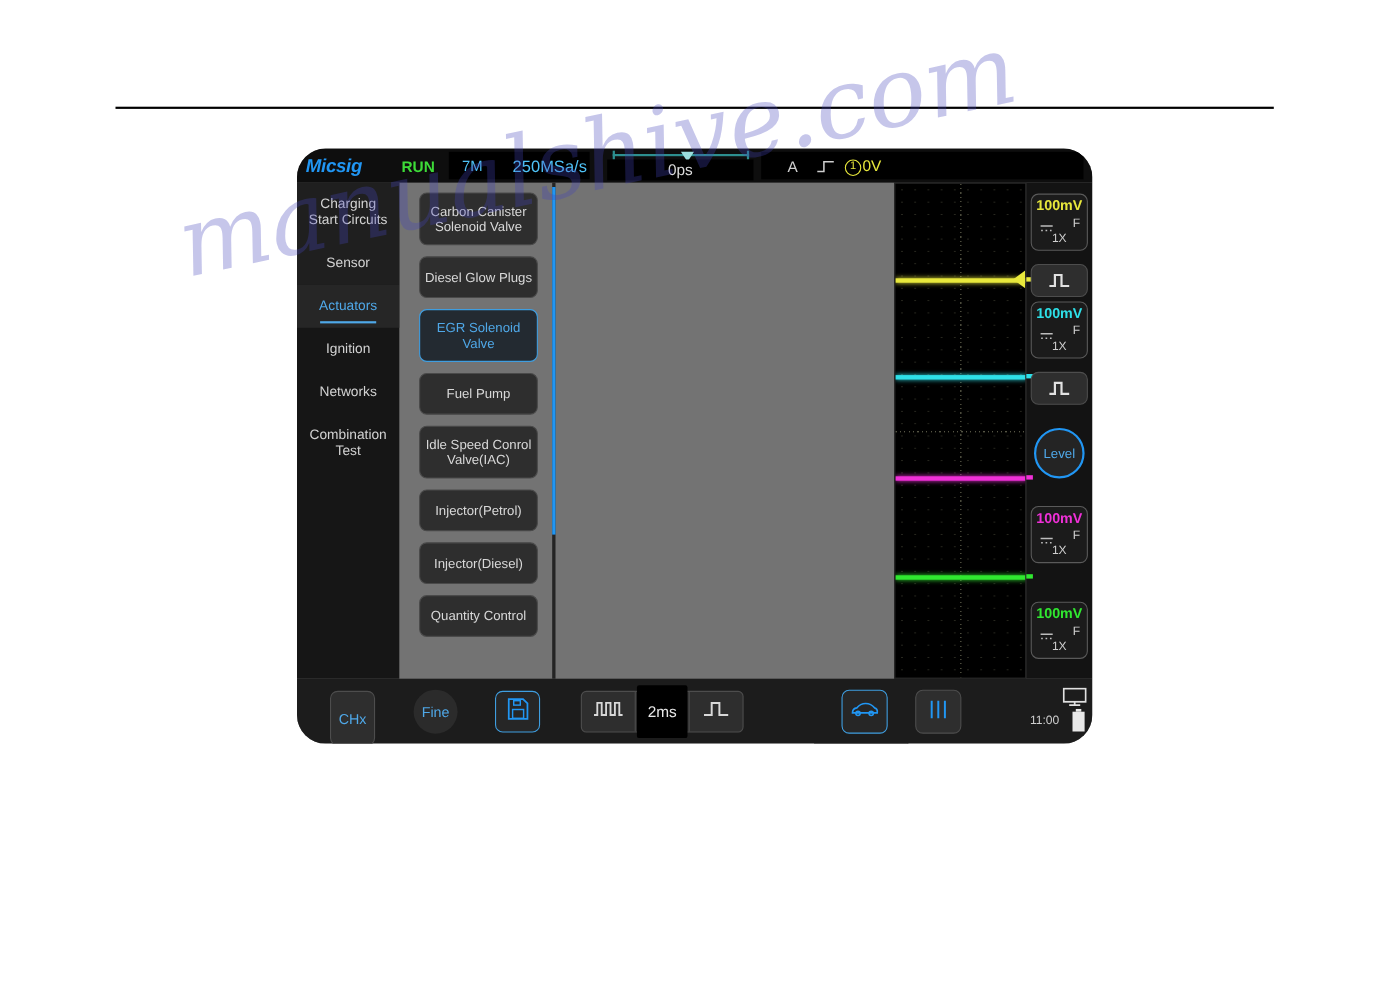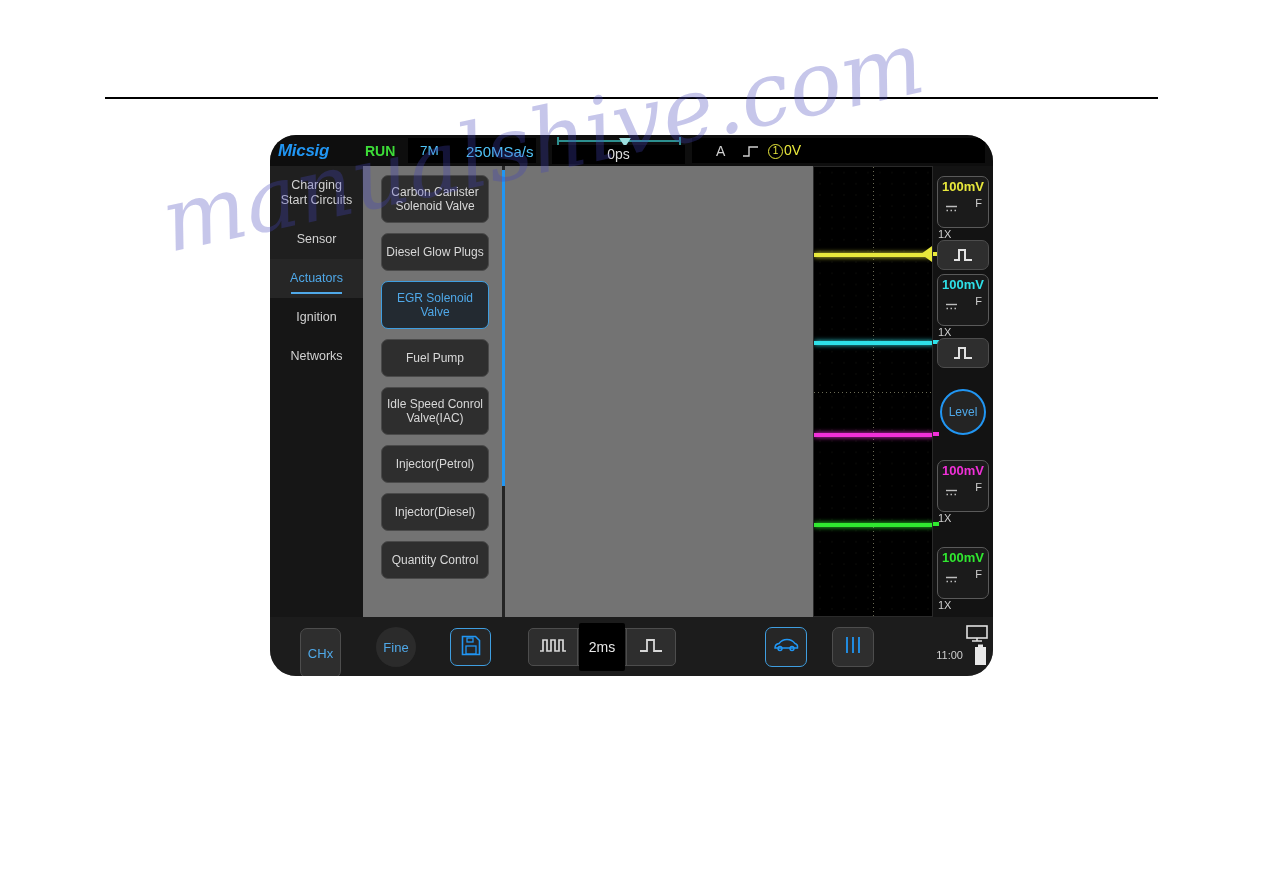--- a/index.html
+++ b/index.html
@@ -94,21 +94,21 @@
               border-right:11px solid #e8e83c;}
 
   
   .rail{position:absolute;left:663px;top:0;width:60px;height:451px;background:#131313;}
   .chbadge{position:absolute;left:4px;width:52px;height:52px;background:#1b1b1b;
            border:1px solid #5a5a5a;border-radius:7px;box-sizing:border-box;}
   .chbadge .v{position:absolute;left:0;top:2px;width:50px;text-align:center;
               font-size:13px;font-weight:bold;}
   .chbadge .dc{position:absolute;left:7px;top:22px;width:13px;}
   .chbadge .f{position:absolute;right:6px;top:20px;font-size:11px;color:#cfcfcf;}
-  .chbadge .x{position:absolute;left:0;top:51px;width:50px;
+  .chbadge .x{position:absolute;left:0;top:34px;width:50px;text-align:center;
               font-size:11px;color:#cfcfcf;}
   .edgebtn{position:absolute;left:4px;width:52px;height:30px;background:#2e2e2e;
            border:1px solid #4d4d4d;border-radius:7px;box-sizing:border-box;
            display:flex;align-items:center;justify-content:center;}
   .levelknob{position:absolute;left:7px;top:223px;width:46px;height:46px;border-radius:50%;
              border:2px solid #2196f3;background:#242424;color:#4fa8e8;font-size:12px;
              display:flex;align-items:center;justify-content:center;box-sizing:border-box;}
   .railmark{position:absolute;left:0;width:6px;height:4px;}
 
   
@@ -175,20 +175,22 @@
 
   <div class="body">
 
     <div class="nav">
       <div class="nav-item group"><span style="white-space:pre-line">Charging
 Start Circuits</span></div>
       <div class="nav-item group"><span style="white-space:pre-line">Sensor</span></div>
       <div class="nav-item active"><span style="white-space:pre-line">Actuators</span><div class="nav-underline"></div></div>
       <div class="nav-item"><span style="white-space:pre-line">Ignition</span></div>
       <div class="nav-item"><span style="white-space:pre-line">Networks</span></div>
+      <div class="nav-item"><span style="white-space:pre-line">Combination
+Test</span></div>
     </div>
 
     <div class="btncol">
       <div class="btncol-inner">
         <div class="tbtn">
             <span style="white-space:pre-line">Carbon Canister
 Solenoid Valve</span>
           </div>
         <div class="tbtn">
             <span style="white-space:pre-line">Diesel Glow Plugs</span>

